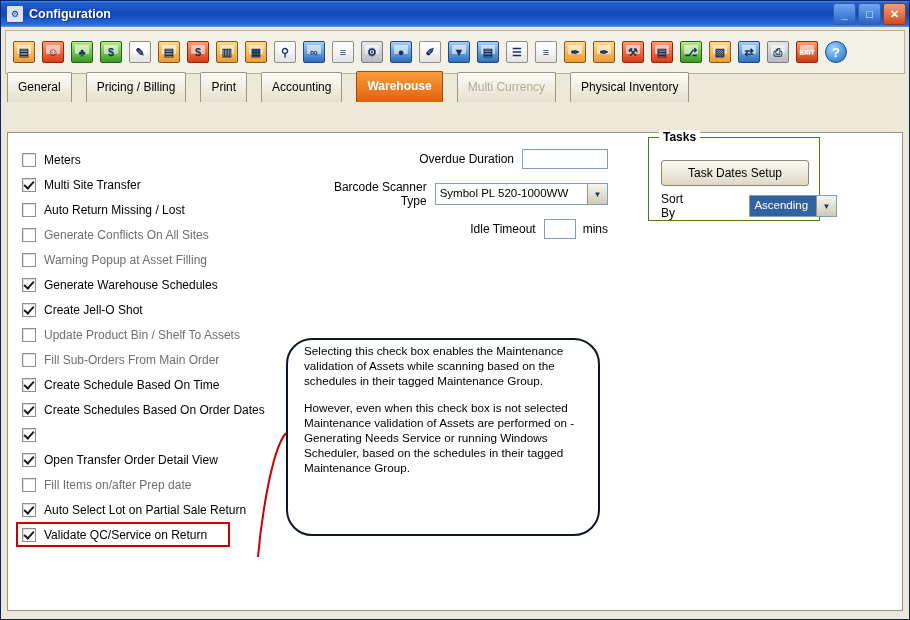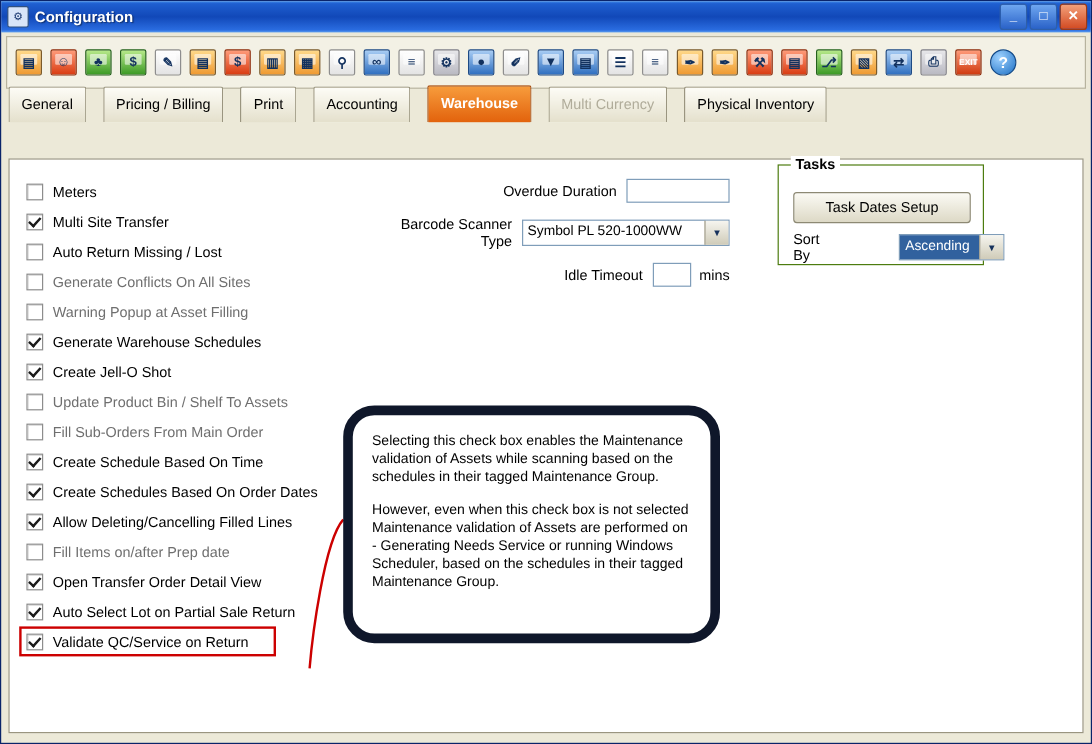--- a/index.html
+++ b/index.html
@@ -165,22 +165,22 @@
     display:flex;align-items:center;justify-content:center;
     font-size:12px;color:#000;
   }
   .sortrow{position:absolute;left:12px;top:54px;display:flex;align-items:center;gap:48px;}
   .sortrow .lbl{font-size:12px;margin-right:6px;}
   .sortcombo{width:100px;}
   .sortcombo .val{background:#31619e;color:#fff;}
   
   .callout{
     position:absolute;left:278px;top:205px;width:314px;height:198px;
-    border:8px solid #0f172a;border-radius:26px;background:#fff;
-    box-sizing:border-box;padding:14px 16px;
+    border:2px solid #0f172a;border-radius:26px;background:#fff;
+    box-sizing:border-box;padding:3px 16px;
   }
   .callout p{margin:0 0 12px 0;font-size:11.7px;color:#000;line-height:15px;}
   .callout p:last-child{margin-bottom:0;}
   svg.tail{position:absolute;left:0;top:0;width:910px;height:620px;pointer-events:none;}
 </style>
 </head>
 <body>
 
 <div id="app">
 
@@ -394,29 +394,28 @@
         <div class="cb-row">
           <div class="cbox checked"></div>
           <span class="cb-label">Create Schedule Based On Time</span>
         </div>
         <div class="cb-row">
           <div class="cbox checked"></div>
           <span class="cb-label">Create Schedules Based On Order Dates</span>
         </div>
         <div class="cb-row">
           <div class="cbox checked"></div>
-          <span class="cb-label">Allow Deleting/Cancelling Filled Lines</span>
+        </div>
+        <div class="cb-row">
+          <div class="cbox checked"></div>
+          <span class="cb-label">Open Transfer Order Detail View</span>
         </div>
         <div class="cb-row">
           <div class="cbox"></div>
           <span class="cb-label dim">Fill Items on/after Prep date</span>
-        </div>
-        <div class="cb-row">
-          <div class="cbox checked"></div>
-          <span class="cb-label">Open Transfer Order Detail View</span>
         </div>
         <div class="cb-row">
           <div class="cbox checked"></div>
           <span class="cb-label">Auto Select Lot on Partial Sale Return</span>
         </div>
         <div class="cb-row highlighted">
           <div class="cbox checked"></div>
           <span class="cb-label">Validate QC/Service on Return</span>
         </div>
       </div>

